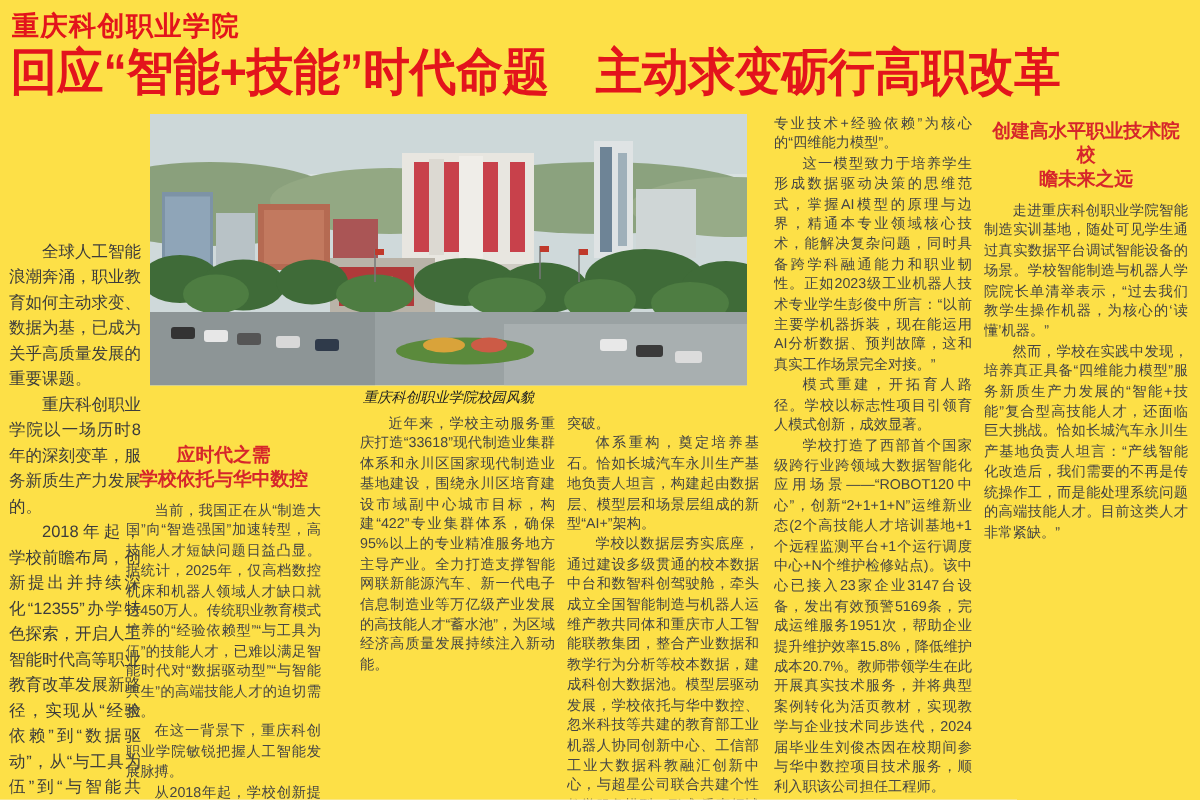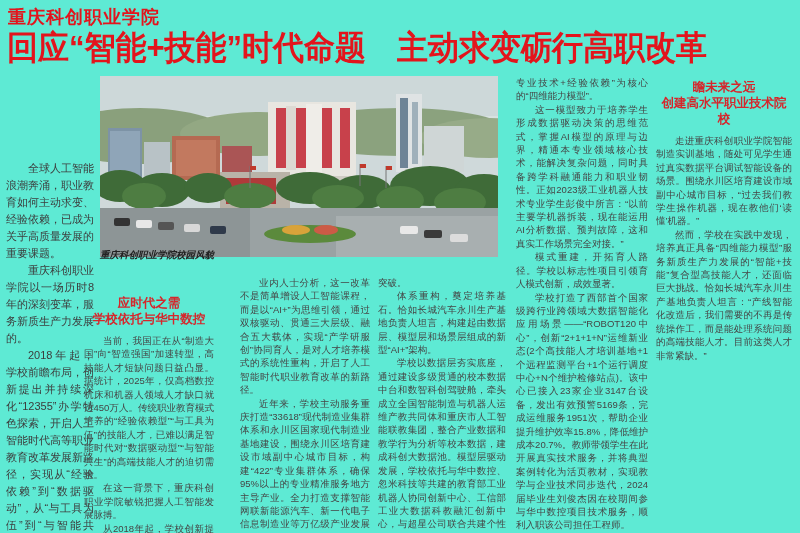--- a/index.html
+++ b/index.html
@@ -3,21 +3,21 @@
 <meta charset="utf-8">
 <style>
   html,body{margin:0;padding:0;}
   body{
     width:800px;height:533px;position:relative;
     background:#f3f3ef;
     font-family:"Liberation Sans","DejaVu Sans",sans-serif;
     overflow:hidden;
   }
   .page{
-    position:absolute;inset:0;background:#5eead4;
+    position:absolute;inset:0;background:#fde047;
   }
   
   .kicker{
     position:absolute;left:8px;top:5px;
     font-size:18px;font-weight:bold;color:#e3141c;
     letter-spacing:1px;
     font-family:"Liberation Serif","DejaVu Serif",serif;
   }
   .headline{
     position:absolute;left:7px;top:26px;width:792px;
@@ -48,36 +48,36 @@
     text-align:center;text-indent:0;margin:3px 0 7px 0;
   }
   .sec-title div{text-indent:0;}
   
   .photo{
     position:absolute;left:100px;top:76px;width:398px;height:181px;
     overflow:hidden;background:#cfd9da;
   }
   .photo svg{display:block;}
   .caption{
-    position:absolute;left:100px;top:249px;width:398px;
-    font-size:9.5px;color:#222;
+    position:absolute;left:100px;top:259px;width:398px;
+    text-align:center;font-size:9.5px;color:#222;
     font-style:italic;font-family:"Liberation Serif","DejaVu Serif",serif;
-    font-weight:bold;
+    font-weight:normal;
   }
 </style>
 </head>
 <body>
 
 <div class="page">
 
   <div class="kicker">重庆科创职业学院</div>
   <div class="headline">回应“智能+技能”时代命题　主动求变砺行高职改革</div>
 
   <div class="col intro-col">
-    <p>全球人工智能浪潮奔涌，职业教育如何主动求变、经验依赖，已成为关乎高质量发展的重要课题。</p>
+    <p>全球人工智能浪潮奔涌，职业教育如何主动求变、数据为基，已成为关乎高质量发展的重要课题。</p>
     <p>重庆科创职业学院以一场历时8年的深刻变革，服务新质生产力发展的。</p>
     <p>2018年起，学校前瞻布局，创新提出并持续深化“12355”办学特色探索，开启人工智能时代高等职业教育改革发展新路径，实现从“经验依赖”到“数据驱动”，从“与工具为伍”到“与智能共生”的深刻转型，为破解培养服务新质生产力发展的“智能+技能”复合型高技能人才培养难题，贡献了具有借鉴意义的“科创方案”。</p>
   </div>
 
   <div class="photo">
     <svg width="398" height="181" viewBox="0 0 398 181" xmlns="http://www.w3.org/2000/svg">
 
       <rect x="0" y="0" width="398" height="70" fill="#cdd8d9"></rect>
       <rect x="0" y="40" width="398" height="30" fill="#d8e1e0"></rect>
 
@@ -166,21 +166,20 @@
     <div class="sec-title">
       <div>应时代之需</div>
       <div>学校依托与华中数控</div>
     </div>
     <p>当前，我国正在从“制造大国”向“智造强国”加速转型，高技能人才短缺问题日益凸显。据统计，2025年，仅高档数控机床和机器人领域人才缺口就达450万人。传统职业教育模式培养的“经验依赖型”“与工具为伍”的技能人才，已难以满足智能时代对“数据驱动型”“与智能共生”的高端技能人才的迫切需求。</p>
     <p>在这一背景下，重庆科创职业学院敏锐把握人工智能发展脉搏。</p>
     <p>从2018年起，学校创新提出、探索形成“12355”办学特色：以“AI+”为引领，聚焦“AI+制造”，以“工业机器人技术、大数据技术”为核心驱动，构建“数据为基、模型为擎、场景为体”育人生态，打造“专业集群+产业学院+实训基地+实体公司+研发平台”五大育人载体，践行“产学研服创”五位一体协同育人模式，系统培养服务新质生产力发展的“智能+技能”复合型高技能人才。</p>
   </div>
 
   <div class="col col3">
-    <p>业内人士分析，这一改革不是简单增设人工智能课程，而是以“AI+”为思维引领，通过双核驱动、贯通三大层级、融合五大载体，实现“产学研服创”协同育人，是对人才培养模式的系统性重构，开启了人工智能时代职业教育改革的新路径。</p>
     <p>近年来，学校主动服务重庆打造“33618”现代制造业集群体系和永川区国家现代制造业基地建设，围绕永川区培育建设市域副中心城市目标，构建“422”专业集群体系，确保95%以上的专业精准服务地方主导产业。全力打造支撑智能网联新能源汽车、新一代电子信息制造业等万亿级产业发展的高技能人才“蓄水池”，为区域经济高质量发展持续注入新动能。</p>
 
   </div>
 
   <div class="col col4">
     <p style="text-indent:0;">突破。</p>
     <p>体系重构，奠定培养基石。恰如长城汽车永川生产基地负责人坦言，构建起由数据层、模型层和场景层组成的新型“AI+”架构。</p>
     <p>学校以数据层夯实底座，通过建设多级贯通的校本数据中台和数智科创驾驶舱，牵头成立全国智能制造与机器人运维产教共同体和重庆市人工智能联教集团，整合产业数据和教学行为分析等校本数据，建成科创大数据池。模型层驱动发展，学校依托与华中数控、忽米科技等共建的教育部工业机器人协同创新中心、工信部工业大数据科教融汇创新中心，与超星公司联合共建个性教学服务模型，形成“垂直领域应用+个性教学服务”的产教融合新模式。场景层促进落地，学校打造“生产实践+专业学习+技术研发+社会服务+创新创业”的“产学研服创”协同育人模式，培养服务新质生产力发展的“智能+技能”复合型高技能人才。</p>
 
   </div>
@@ -189,21 +188,21 @@
     <p style="text-indent:0;">专业技术+经验依赖”为核心的“四维能力模型”。</p>
     <p>这一模型致力于培养学生形成数据驱动决策的思维范式，掌握AI模型的原理与边界，精通本专业领域核心技术，能解决复杂问题，同时具备跨学科融通能力和职业韧性。正如2023级工业机器人技术专业学生彭俊中所言：“以前主要学机器拆装，现在能运用AI分析数据、预判故障，这和真实工作场景完全对接。”</p>
     <p>模式重建，开拓育人路径。学校以标志性项目引领育人模式创新，成效显著。</p>
     <p>学校打造了西部首个国家级跨行业跨领域大数据智能化应用场景——“ROBOT120中心”，创新“2+1+1+N”运维新业态(2个高技能人才培训基地+1个远程监测平台+1个运行调度中心+N个维护检修站点)。该中心已接入23家企业3147台设备，发出有效预警5169条，完成运维服务1951次，帮助企业提升维护效率15.8%，降低维护成本20.7%。教师带领学生在此开展真实技术服务，并将典型案例转化为活页教材，实现教学与企业技术同步迭代，2024届毕业生刘俊杰因在校期间参与华中数控项目技术服务，顺利入职该公司担任工程师。</p>
     <p>学校智能网联新能源汽车产业学院师生在产业导师带领下，累计完成超3000小时自动驾驶路测，覆盖23类典型复杂场景，输出12份数据分析报告用于算法优化，助力自动驾驶车辆复杂场景识别准确率提升3.2%。近3年已有300余名毕业生成为赛力斯、长安、长城、上汽通用五菱等企业的技术人才。数字创意产业学院AICG动画番剧制作中心的学生与产业导师合作完成《盖世帝尊》《仙武传》等三维动画，全网播放量超94.9亿，创造产值300余万元。</p>
 
   </div>
 
   <div class="col col6">
     <div class="sec-title">
+      <div>创建高水平职业技术院校</div>
       <div>瞻未来之远</div>
-      <div>创建高水平职业技术院校</div>
     </div>
-    <p>走进重庆科创职业学院智能制造实训基地，随处可见学生通过真实数据平台调试智能设备的场景。围绕永川区培育建设市域副中心城市目标，“过去我们教学生操作机器，现在教他们‘读懂’机器。”</p>
+    <p>走进重庆科创职业学院智能制造实训基地，随处可见学生通过真实数据平台调试智能设备的场景。学校智能制造与机器人学院院长单清举表示，“过去我们教学生操作机器，为核心的‘读懂’机器。”</p>
     <p>然而，学校在实践中发现，培养真正具备“四维能力模型”服务新质生产力发展的“智能+技能”复合型高技能人才，还面临巨大挑战。恰如长城汽车永川生产基地负责人坦言：“产线智能化改造后，我们需要的不再是传统操作工，而是能处理系统问题的高端技能人才。目前这类人才非常紧缺。”</p>
 
   </div>
 
 </div>
 
 </body></html>

